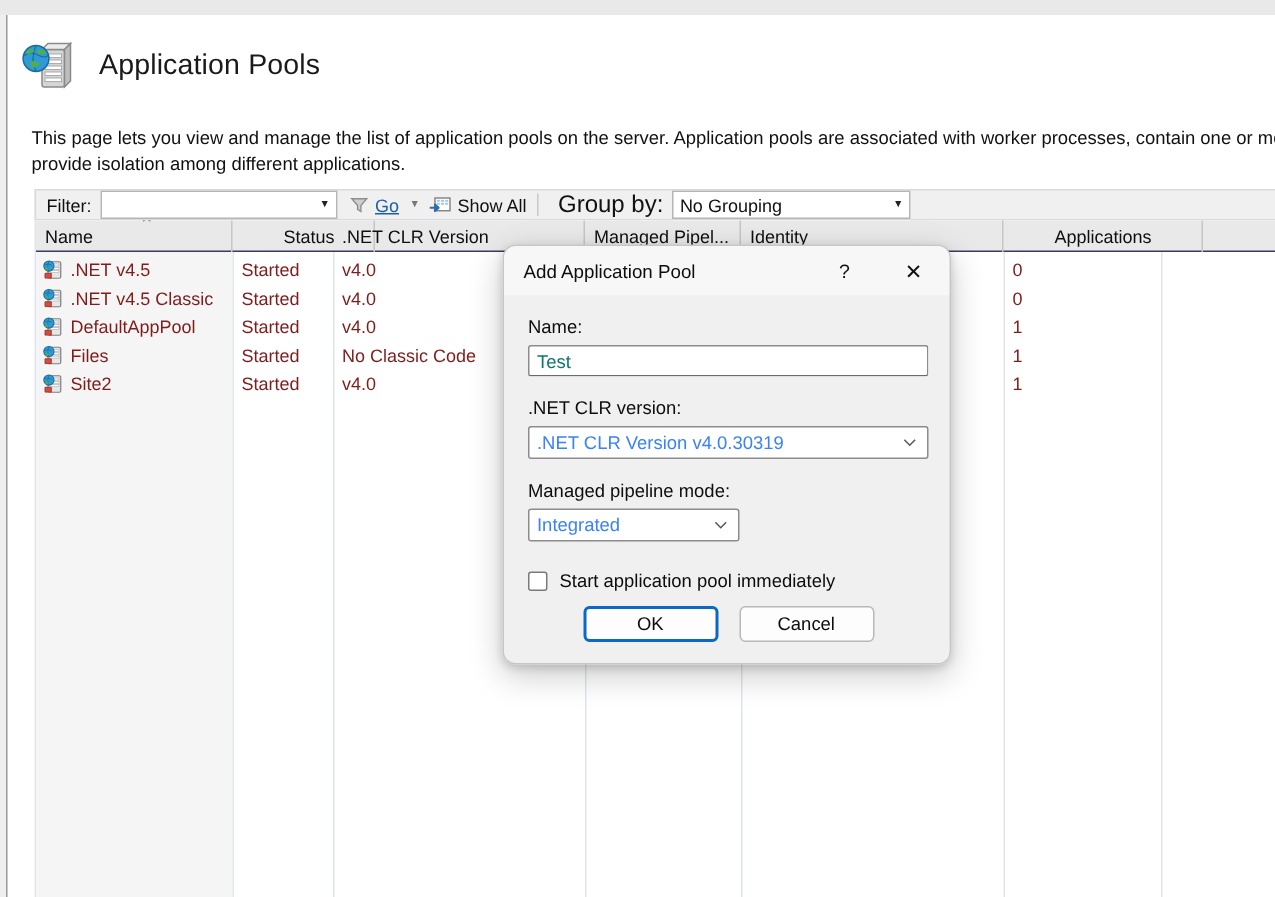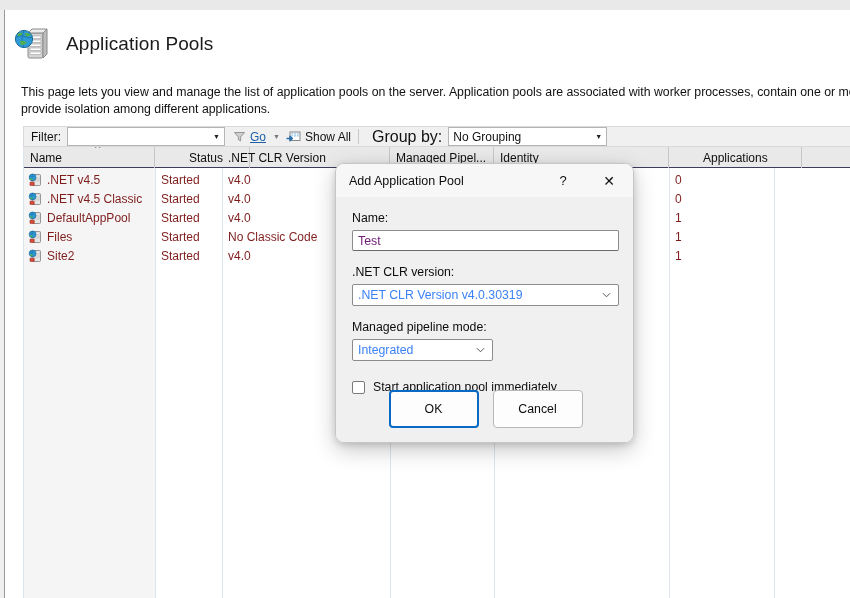--- a/index.html
+++ b/index.html
@@ -218,21 +218,21 @@
   .fld-label {
     font-size: 12.3px; color: #0d0d0d;
     margin-bottom: 5px;
   }
   .txt-input {
     width: 267px; height: 21px;
     background: #ffffff;
     border: 1px solid #8c8c8c;
     border-bottom-color: #6b6b6b;
     border-radius: 2px;
-    font-size: 12.3px; color: #701a75;
+    font-size: 12.3px; color: #0f766e;
     padding: 0 5px;
     font-family: "Liberation Sans", sans-serif;
     outline: none;
   }
   .sel {
     height: 22px;
     background: #ffffff;
     border: 1px solid #8c8c8c;
     border-radius: 2px;
     display: flex; align-items: center;
@@ -256,21 +256,21 @@
   }
   .chk-label { font-size: 12.3px; color: #0d0d0d; }
 
   .dlg-buttons {
     position: absolute;
     left: 0; bottom: 16px;
     width: 299px;
     display: flex; justify-content: center; gap: 14px;
   }
   .btn {
-    width: 90px; height: 38px;
+    width: 90px; height: 24px;
     font-size: 12.3px;
     color: #0d0d0d;
     background: #fdfdfd;
     border: 1px solid #b8b8b8;
     border-radius: 4px;
     display: flex; align-items: center; justify-content: center;
     cursor: pointer;
     font-family: "Liberation Sans", sans-serif;
     margin-top: 16px;
   }

